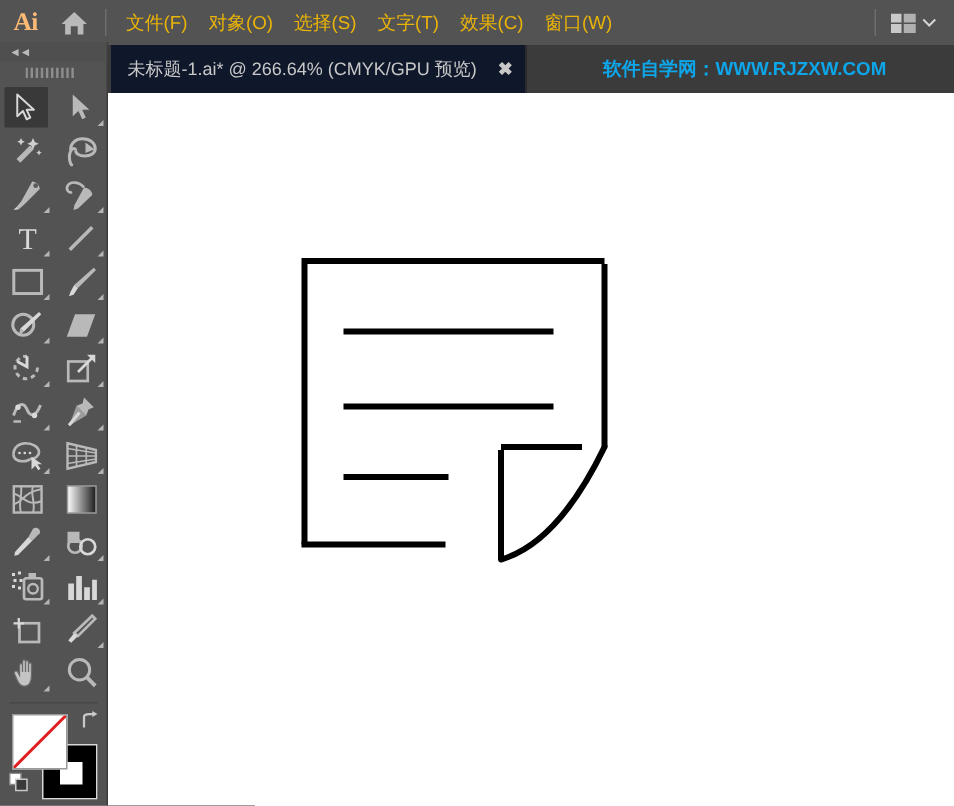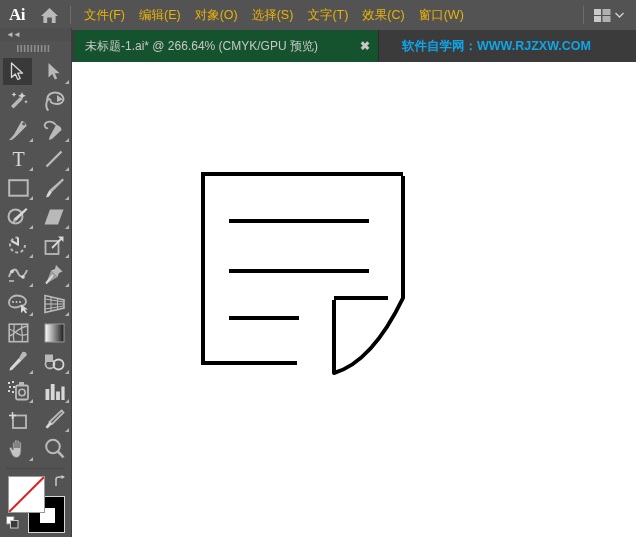--- a/index.html
+++ b/index.html
@@ -13,21 +13,21 @@
 
   
   .menubar {
     position: absolute; left: 0; top: 0; width: 636px; height: 30px;
     background: #535353;
     display: flex; align-items: center;
   }
   .ai-logo {
     width: 34px; height: 30px;
     display: flex; align-items: center; justify-content: center;
-    color: #ffffff; font-size: 17px; font-weight: bold;
+    color: #fdba74; font-size: 17px; font-weight: bold;
     font-family: "Liberation Serif", serif;
     letter-spacing: -0.5px;
   }
   .home-icon {
     width: 30px; height: 30px;
     display: flex; align-items: center; justify-content: center;
   }
   .mb-sep {
     width: 1px; height: 18px; background: #6d6d6d; margin: 0 6px;
   }
@@ -48,25 +48,24 @@
   }
 
   
   .tabbar {
     position: absolute; left: 72px; top: 30px;
     width: 564px; height: 32px;
     background: #3b3b3b;
   }
   .doc-tab {
     position: absolute; left: 2px; top: 0;
-    height: 32px; background: #14532d;
+    height: 32px; background: #0f172a;
     display: flex; align-items: center;
     padding: 0 0 0 11px;
     border-right: 1px solid #2c2c2c;
-    gap: 28px;
   }
   .doc-tab-title {
     color: #c8c8c8; font-size: 12px; white-space: nowrap;
   }
   .tab-close {
     width: 26px; height: 32px;
     display: flex; align-items: center; justify-content: center;
     color: #c8c8c8; font-size: 12px; font-weight: bold;
     margin-left: 6px;
   }
@@ -165,21 +164,20 @@
   <div class="menubar">
     <div class="ai-logo">Ai</div>
     <div class="home-icon">
       <svg width="19" height="17" viewBox="0 0 19 17">
         <path d="M9.5 1 L18 9 L15.6 9 L15.6 16 L11.8 16 L11.8 10.5 L7.2 10.5 L7.2 16 L3.4 16 L3.4 9 L1 9 Z" fill="#b9b9b9"></path>
       </svg>
     </div>
     <div class="mb-sep"></div>
     <div class="menu-items">
       <div class="menu-item">文件(F)</div>
-      <div class="menu-item">编辑(E)</div>
       <div class="menu-item">对象(O)</div>
       <div class="menu-item">选择(S)</div>
       <div class="menu-item">文字(T)</div>
       <div class="menu-item">效果(C)</div>
       <div class="menu-item">窗口(W)</div>
     </div>
     <div class="mb-right">
       <div class="mb-sep"></div>
       <div class="ws-switch">
         <svg width="17" height="13" viewBox="0 0 17 13">

